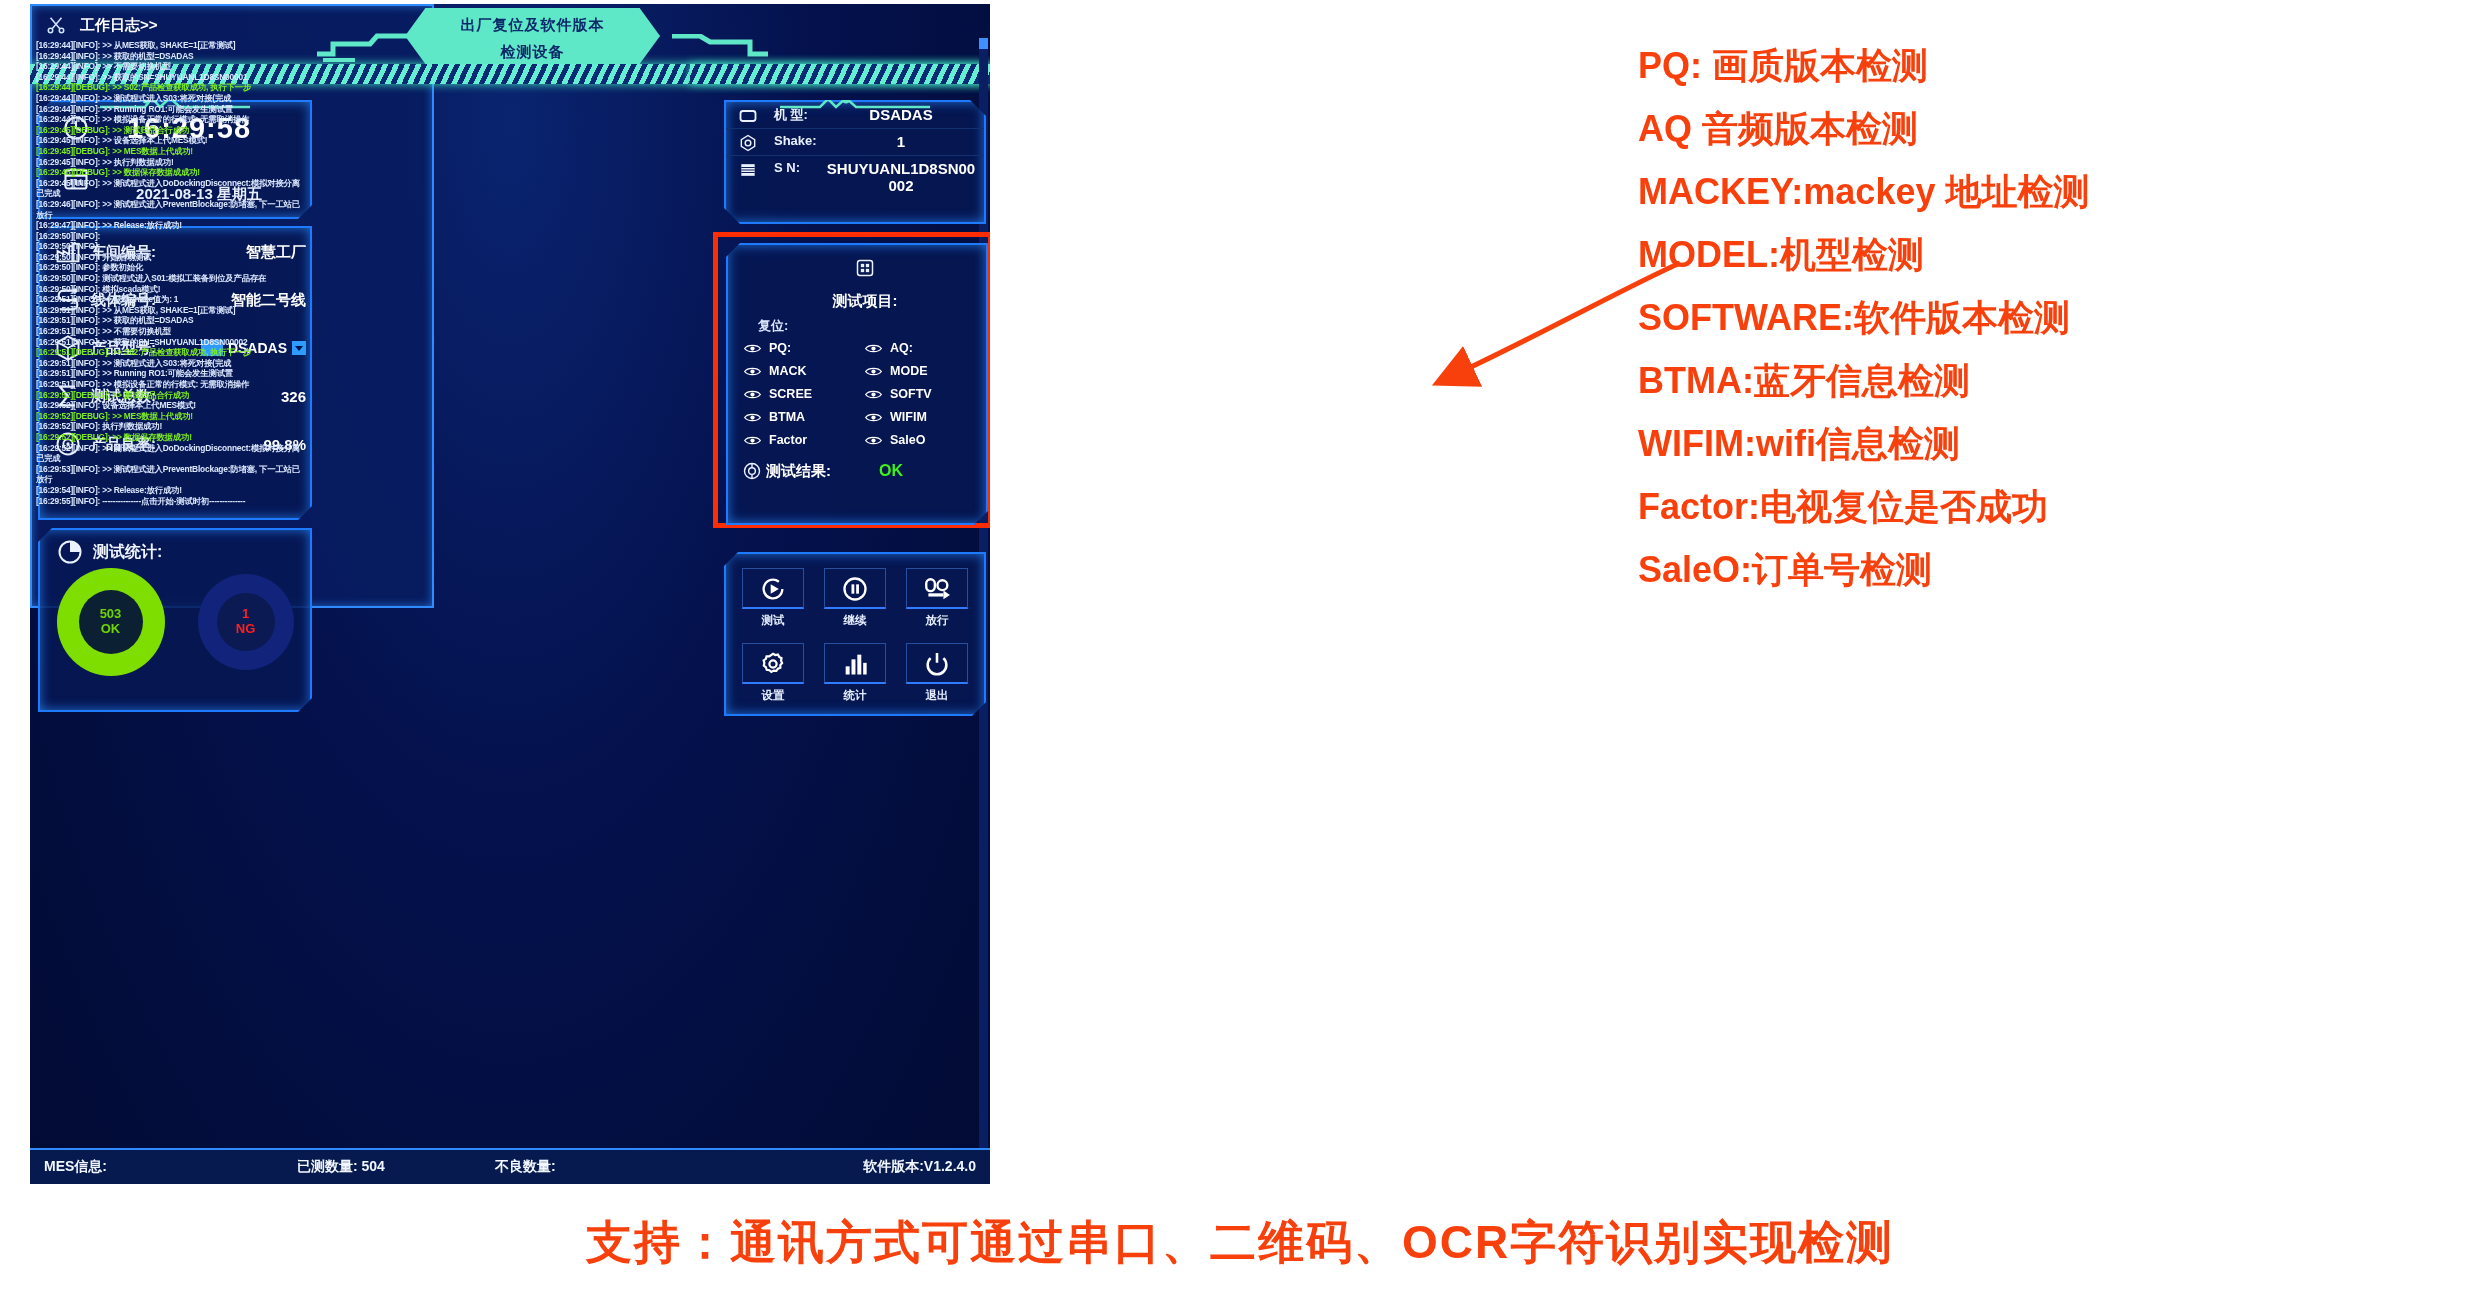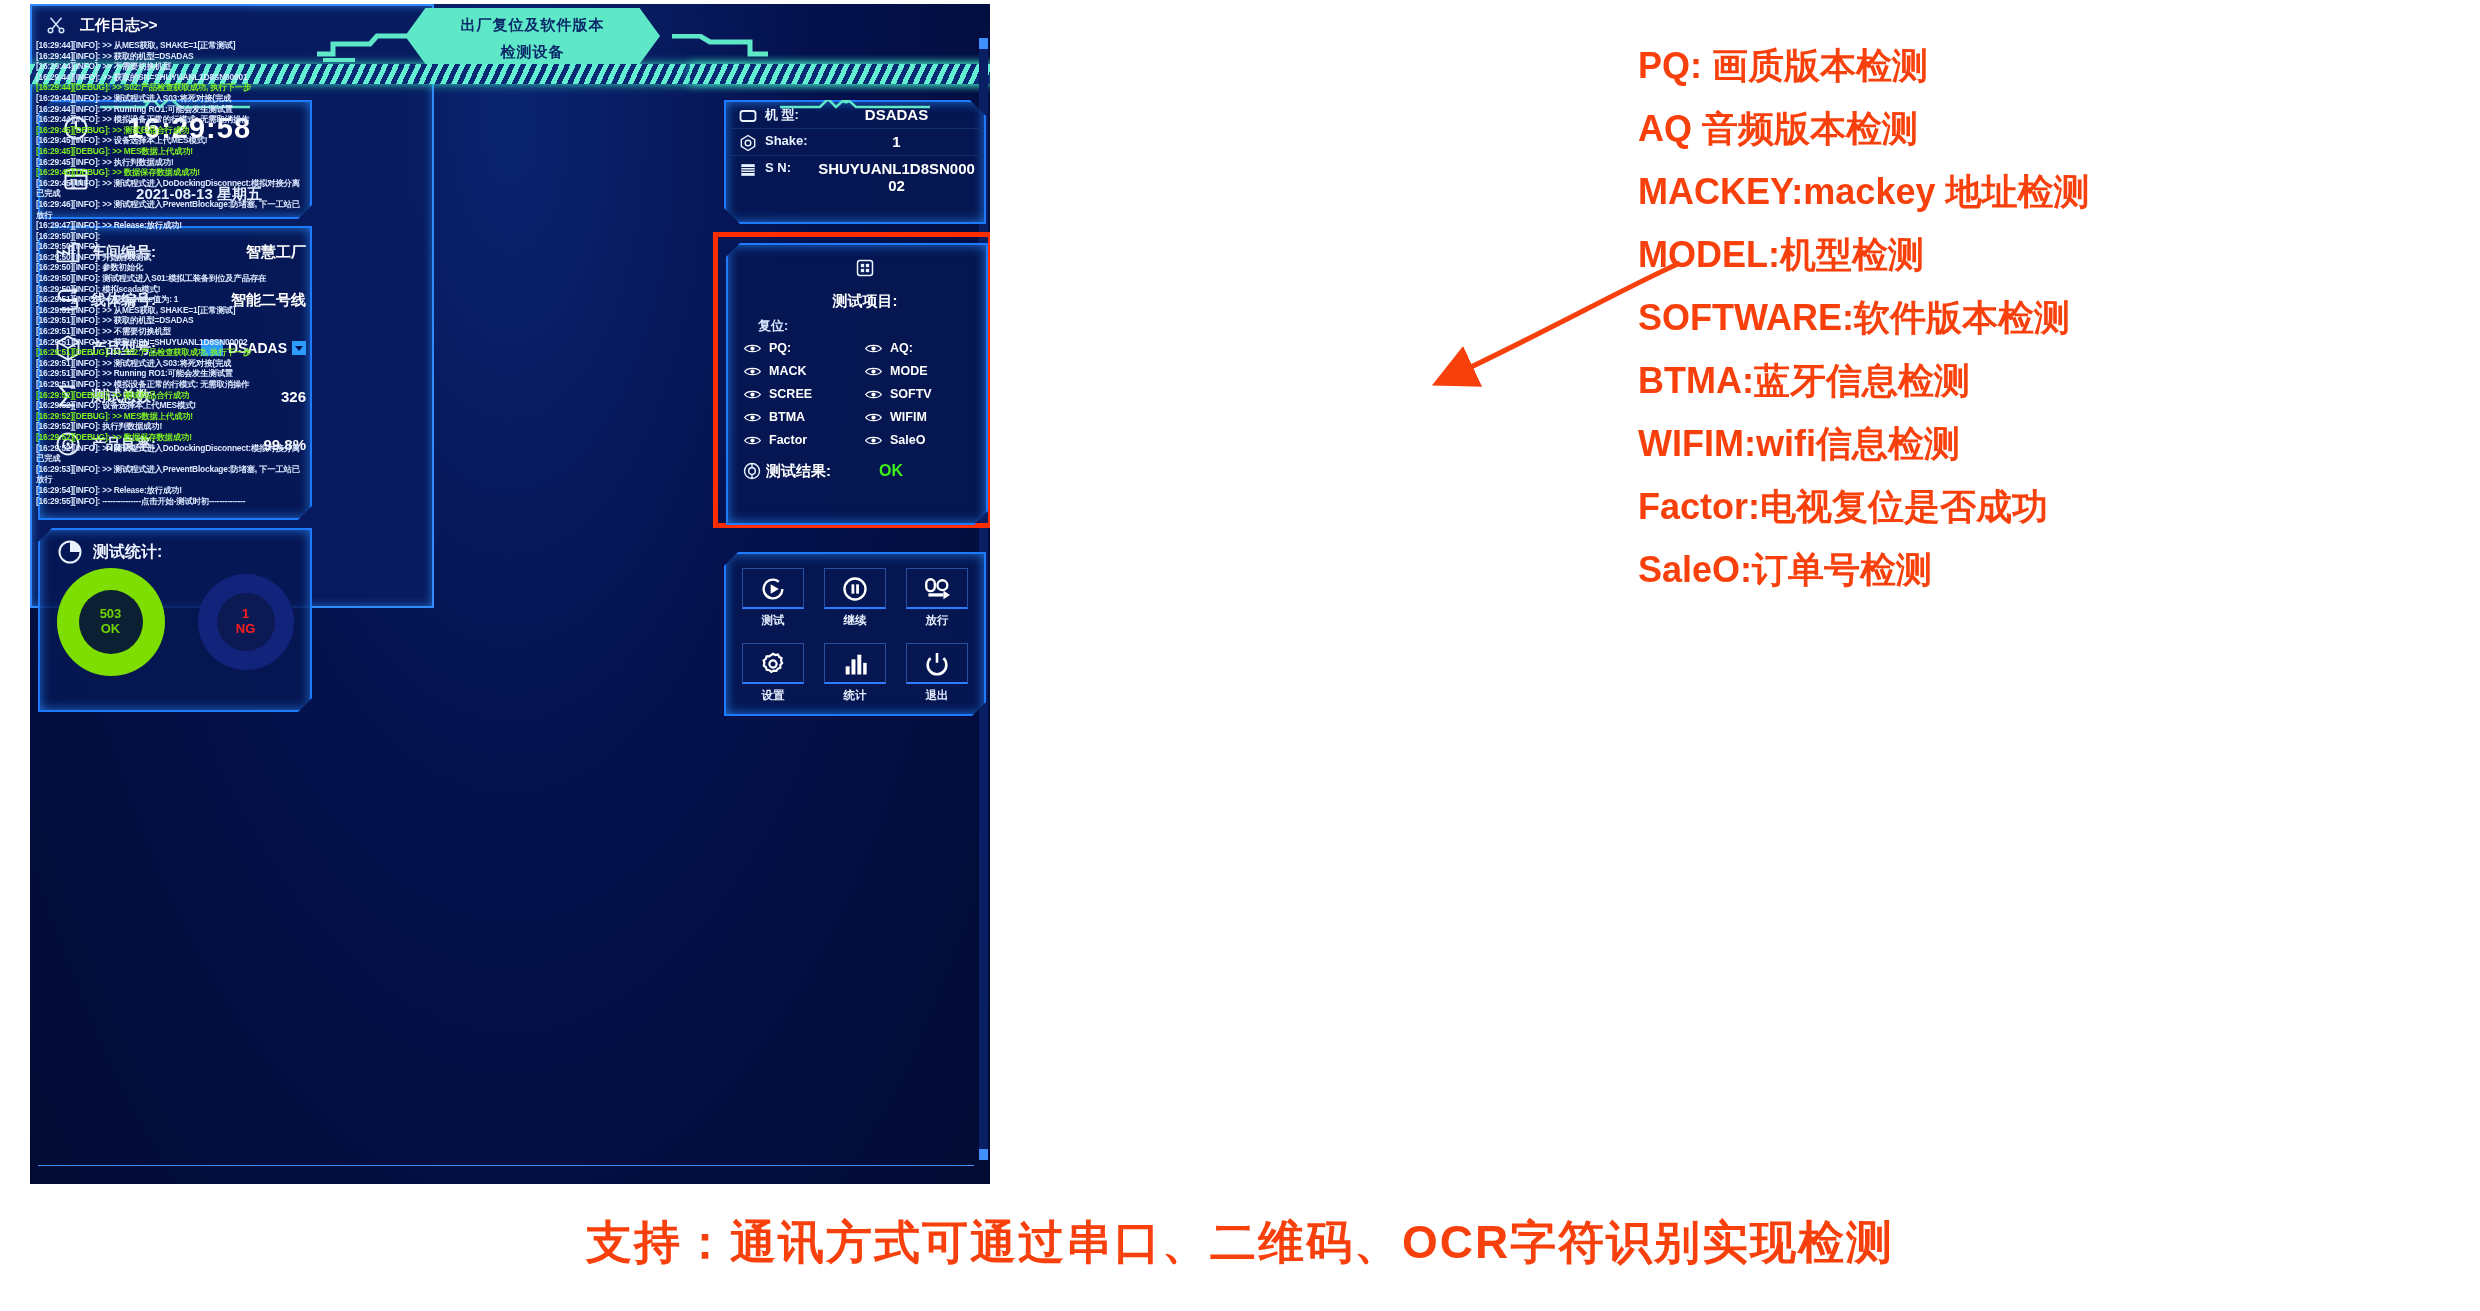--- a/index.html
+++ b/index.html
@@ -77,21 +77,21 @@
   .lline.hl{color:#7dee20;}
   .log-scroll{position:absolute;right:2px;top:34px;width:9px;bottom:24px;background:#0a1e63;}
   .log-scroll i{display:block;width:9px;height:11px;background:#3f8fff;}
   .log-scroll i.bot{position:absolute;bottom:0;}
   .log-foot{position:absolute;left:8px;right:16px;bottom:4px;height:14px;border-top:1px solid #3f8fff;}
 
   
   #devPanel{left:694px;top:96px;width:258px;height:120px;}
   .drow{display:flex;align-items:flex-start;padding:4px 8px 2px 12px;border-bottom:1px solid #13306f;}
   .drow:last-child{border-bottom:none;}
-  .dlabel{color:#e9f1ff;font-size:13px;font-weight:bold;margin-left:7px;min-width:52px;white-space:nowrap;}
+  .dlabel{color:#e9f1ff;font-size:13px;font-weight:bold;margin-left:16px;min-width:52px;white-space:nowrap;}
   .dval2{flex:1;text-align:center;color:#ffffff;font-size:15px;font-weight:bold;word-break:break-all;line-height:1.15;}
 
   
   #itemsWrap{position:absolute;left:683px;top:228px;width:280px;height:296px;border:5px solid #ff2d00;box-sizing:border-box;}
   #itemsPanel{position:absolute;left:8px;top:6px;width:258px;height:278px;}
   .ip-hd{display:flex;align-items:center;gap:10px;padding:9px 0 0 16px;flex-direction:column;}
   .ip-hd .t{color:#ffffff;font-size:15px;font-weight:bold;}
   .ip-sub{color:#dbe7ff;font-size:13px;font-weight:bold;padding:6px 16px 2px 30px;}
   .ip-grid{display:grid;grid-template-columns:1fr 1fr;row-gap:9px;padding:4px 0 0 16px;}
   .ipi{display:flex;align-items:center;gap:8px;}
@@ -494,20 +494,26 @@
             <svg viewBox="0 0 24 24" width="28" height="28">
               <path d="M6.5 7a8 8 0 1 0 11 0" fill="none" stroke="#ffffff" stroke-width="2.2"></path>
               <line x1="12" y1="2.5" x2="12" y2="11" stroke="#ffffff" stroke-width="2.2"></line>
             </svg>
           </div>
           <span class="blabel">退出</span>
         </div>
       </div>
     </div>
 
+    <div id="statusBar">
+      <span class="sb sb1">MES信息:</span>
+      <span class="sb sb2">已测数量: 504</span>
+      <span class="sb sb3">不良数量:</span>
+      <span class="sb sb4">软件版本:V1.2.4.0</span>
+    </div>
 
   </div>
 </div>
 
 <svg id="arrow" viewBox="0 0 260 140">
   <defs>
     <marker id="ah" markerWidth="9" markerHeight="9" refX="5" refY="4.5" orient="auto">
       <polygon points="0,0 9,4.5 0,9" fill="#f8400c"></polygon>
     </marker>
   </defs>

